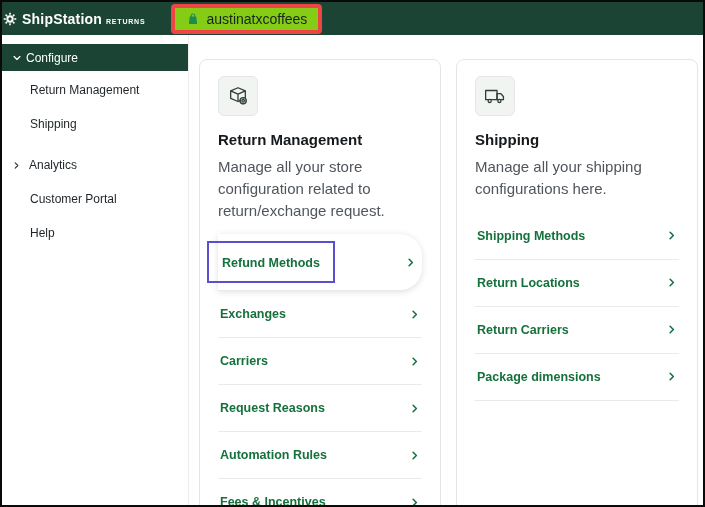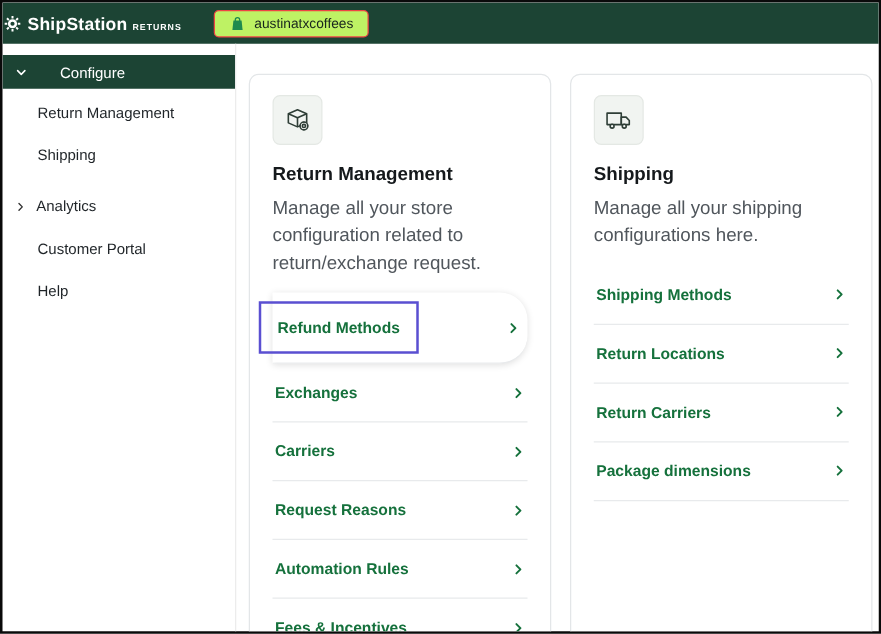--- a/index.html
+++ b/index.html
@@ -7,28 +7,28 @@
   .screen { position:relative; width:705px; height:507px; border:2px solid #0a0a0a;
             background:#fff; overflow:hidden; }
 
   
   .topbar { height:33px; background:#1c4434; display:flex; align-items:center; padding:0 0; }
   .brand { display:flex; align-items:baseline; gap:4px; color:#fff; cursor:pointer; }
   .brand .logo { align-self:center; display:flex; }
   .brand-name { font-size:14px; font-weight:bold; letter-spacing:.2px; }
   .brand-suffix { font-size:7px; font-weight:bold; letter-spacing:.8px; }
   .store-tab { margin-left:26px; display:flex; align-items:center; gap:6px;
-               background:#bef264; border:1px solid #ef4444; border-radius:4px;
-               padding:3px 11px; font-size:11px; color:#18241d; cursor:pointer; }
+               background:#84cc16; border:4px solid #ef4444; border-radius:4px;
+               padding:3px 11px; font-size:14px; color:#18241d; cursor:pointer; }
 
   
   .page { display:flex; height:472px; }
   .sidebar { width:187px; border-right:1px solid #ececec; padding-top:9px; flex:none; }
   .side-active { background:#1c4434; color:#fff; height:27px; display:flex; align-items:center;
-                 gap:26px; padding:0 10px; font-size:12px; cursor:pointer; }
+                 gap:4px; padding:0 10px; font-size:12px; cursor:pointer; }
   .side-item { height:34px; display:flex; align-items:center; padding-left:28px;
                font-size:12px; color:#1f2428; cursor:pointer; }
   .side-item.grouped { margin-top:2px; }
   .side-item.with-chevron { padding-left:10px; gap:8px; margin-top:7px; }
 
   
   .main { flex:1; padding:24px 0 0 10px; display:flex; gap:15px; align-items:flex-start; }
   .card { width:242px; flex:none; border:1px solid #e3e6e8; border-radius:8px;
           background:#fff; padding:16px 18px; height:640px; }
   .icon-tile { width:40px; height:40px; background:#f1f4f1; border:1px solid #e4e8e4;

